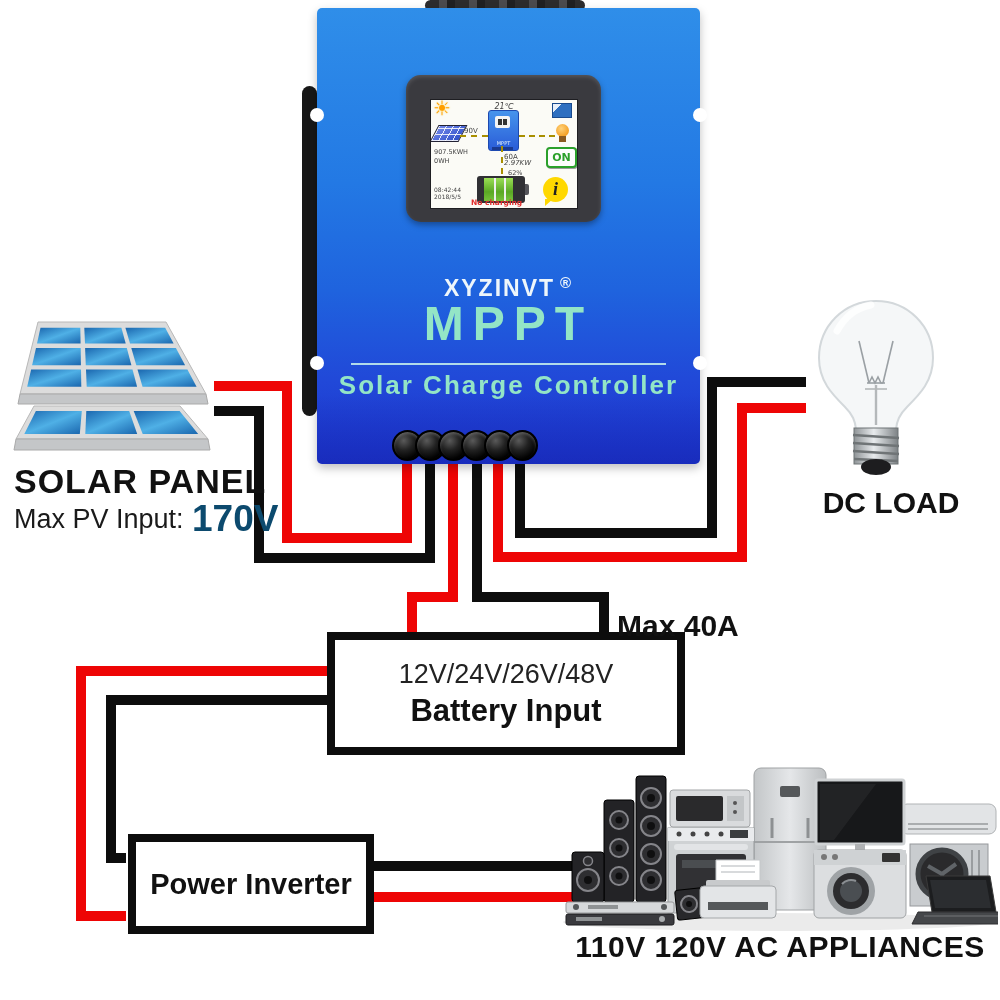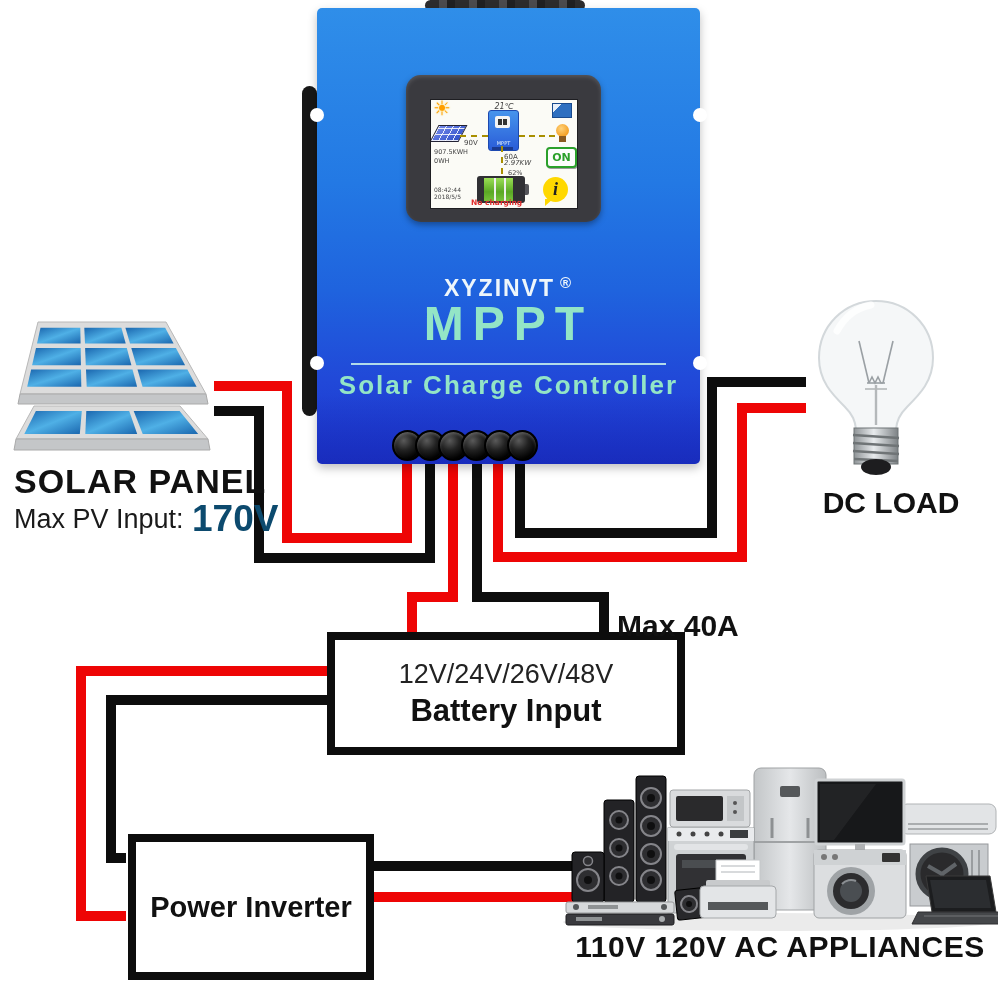--- a/index.html
+++ b/index.html
@@ -12,21 +12,21 @@
   #wire-layer{position:absolute;left:0;top:0;z-index:1;}
   .wred{fill:none;stroke:#ee0505;stroke-width:10;}
   .wblk{fill:none;stroke:#0d0d0d;stroke-width:10;}
 
   
   .diagram-box{position:absolute;background:#fff;border:8px solid #0d0d0d;z-index:2;
                display:flex;flex-direction:column;align-items:center;justify-content:center;box-sizing:border-box;}
   #battery-box{left:327px;top:632px;width:358px;height:123px;}
   #battery-box .l1{font-size:27px;color:#222;}
   #battery-box .l2{font-size:31px;font-weight:bold;color:#111;margin-top:3px;}
-  #inverter-box{left:128px;top:834px;width:246px;height:146px;}
+  #inverter-box{left:128px;top:834px;width:246px;height:100px;}
   #inverter-box .l2{font-size:29px;font-weight:bold;color:#111;}
 
   
   .big-label{position:absolute;z-index:3;font-weight:bold;color:#111;white-space:nowrap;}
   #solar-title{left:14px;top:462px;font-size:34px;letter-spacing:1px;}
   #pv-input-row{position:absolute;z-index:3;left:14px;top:498px;white-space:nowrap;}
   #pv-input-row .lbl{font-size:27px;font-weight:normal;color:#1a1a1a;vertical-align:baseline;}
   #pv-input-row .val{font-size:37px;font-weight:bold;color:#0c4a6e;margin-left:4px;vertical-align:-3px;}
   #dc-load-label{left:796px;top:486px;width:190px;text-align:center;font-size:30px;}
   #max40-label{left:617px;top:595px;font-size:30px;margin-top:14px;}
@@ -154,21 +154,21 @@
     <div class="notch" style="left:-7px;top:348px;"></div>
     <div class="notch" style="right:-7px;top:100px;"></div>
     <div class="notch" style="right:-7px;top:348px;"></div>
 
     <div id="bezel">
       <div id="screen">
         <span id="sun-g">☀</span>
         <div class="t" style="left:50px;top:2px;width:46px;text-align:center;font-size:8px;font-style:italic;">21℃</div>
         <div id="disp-icon"></div>
         <div id="pvicon"></div>
-        <div class="t" style="left:33px;top:27px;font-size:7px;margin-top:12px;">90V</div>
+        <div class="t" style="left:33px;top:27px;font-size:7px;">90V</div>
         <div class="dash-h" style="left:29px;top:35px;width:28px;"></div>
         <div id="mppt-icon">
           <div class="win"></div>
           <div class="cap">MPPT</div>
           <div class="foot"></div>
         </div>
         <div class="dash-h" style="left:88px;top:35px;width:36px;"></div>
         <div id="bulbicon"></div>
         <div class="t" style="left:3px;top:49px;font-size:6.5px;line-height:7.5px;">907.5KWH</div>
         <div class="t" style="left:3px;top:57px;font-size:6.5px;">0WH</div>

